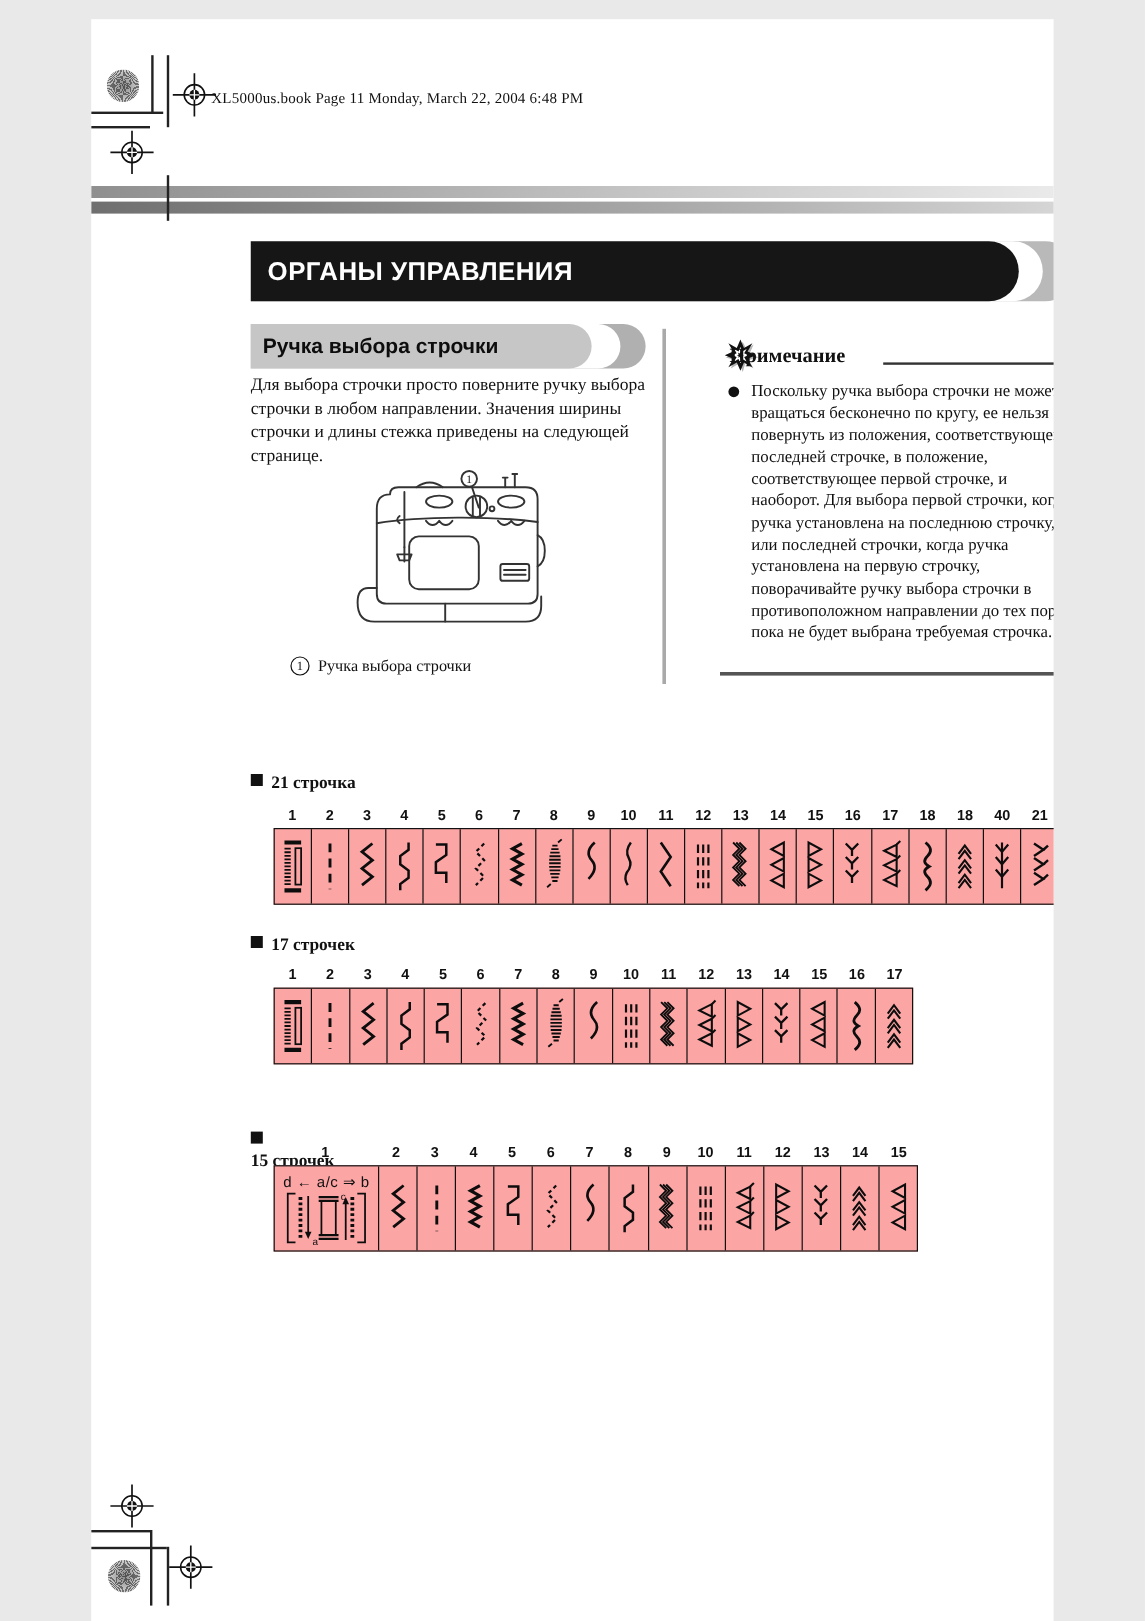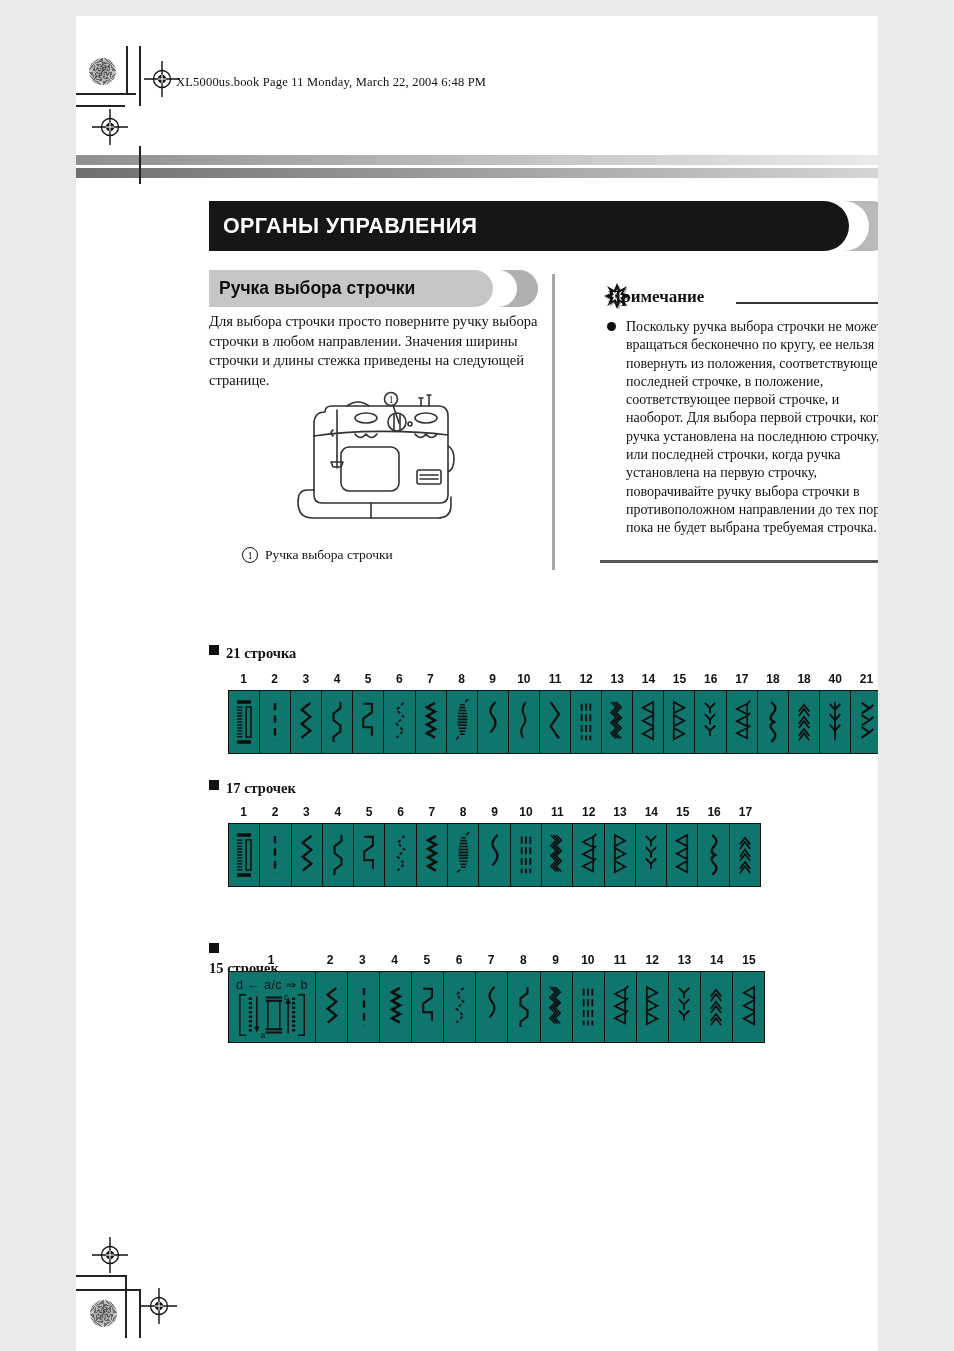--- a/index.html
+++ b/index.html
@@ -37,21 +37,21 @@
   .note-rule{left:660px;top:286px;width:160px;height:2px;background:#333;}
   .note-dot{left:531px;top:306px;width:9px;height:9px;border-radius:50%;background:#111;}
   .note-text{left:550px;top:302px;width:272px;font:14px "Liberation Serif",serif;line-height:18.3px;}
   .note-bottom-rule{left:524px;top:544px;width:296px;height:2.5px;background:#555;}
   
   .tbl-label{position:absolute;font:bold 14.5px "Liberation Serif",serif;display:flex;align-items:flex-start;gap:7px;}
   .sq{width:10px;height:10px;background:#111;display:inline-block;flex:0 0 auto;}
   .tblwrap{position:absolute;}
   .nums{display:flex;font:bold 12px "Liberation Sans",sans-serif;margin-bottom:4px;color:#111;}
   .num{flex:1;text-align:center;}
-  .tbl{display:flex;border:1.6px solid #111;background:#0f766e;}
+  .tbl{display:flex;border:1.6px solid #111;background:#fca5a5;}
   .cell{flex:1;display:flex;align-items:center;justify-content:center;border-right:1.3px solid #111;height:62px;overflow:hidden;}
   .cell:last-child{border-right:none;}
   .tall .cell{height:70px;}
   .widecol{display:flex;flex-direction:column;align-items:center;justify-content:center;}
   .formula{font:12.5px "Liberation Sans",sans-serif;letter-spacing:.4px;margin-bottom:0px;white-space:nowrap;}
   
   .pagenum{left:806px;top:1211px;font:16.5px "Liberation Serif",serif;}
   
   .halftone{position:absolute;border-radius:50%;
     background:radial-gradient(circle,rgba(40,40,40,.45),rgba(120,120,120,.15) 65%),

